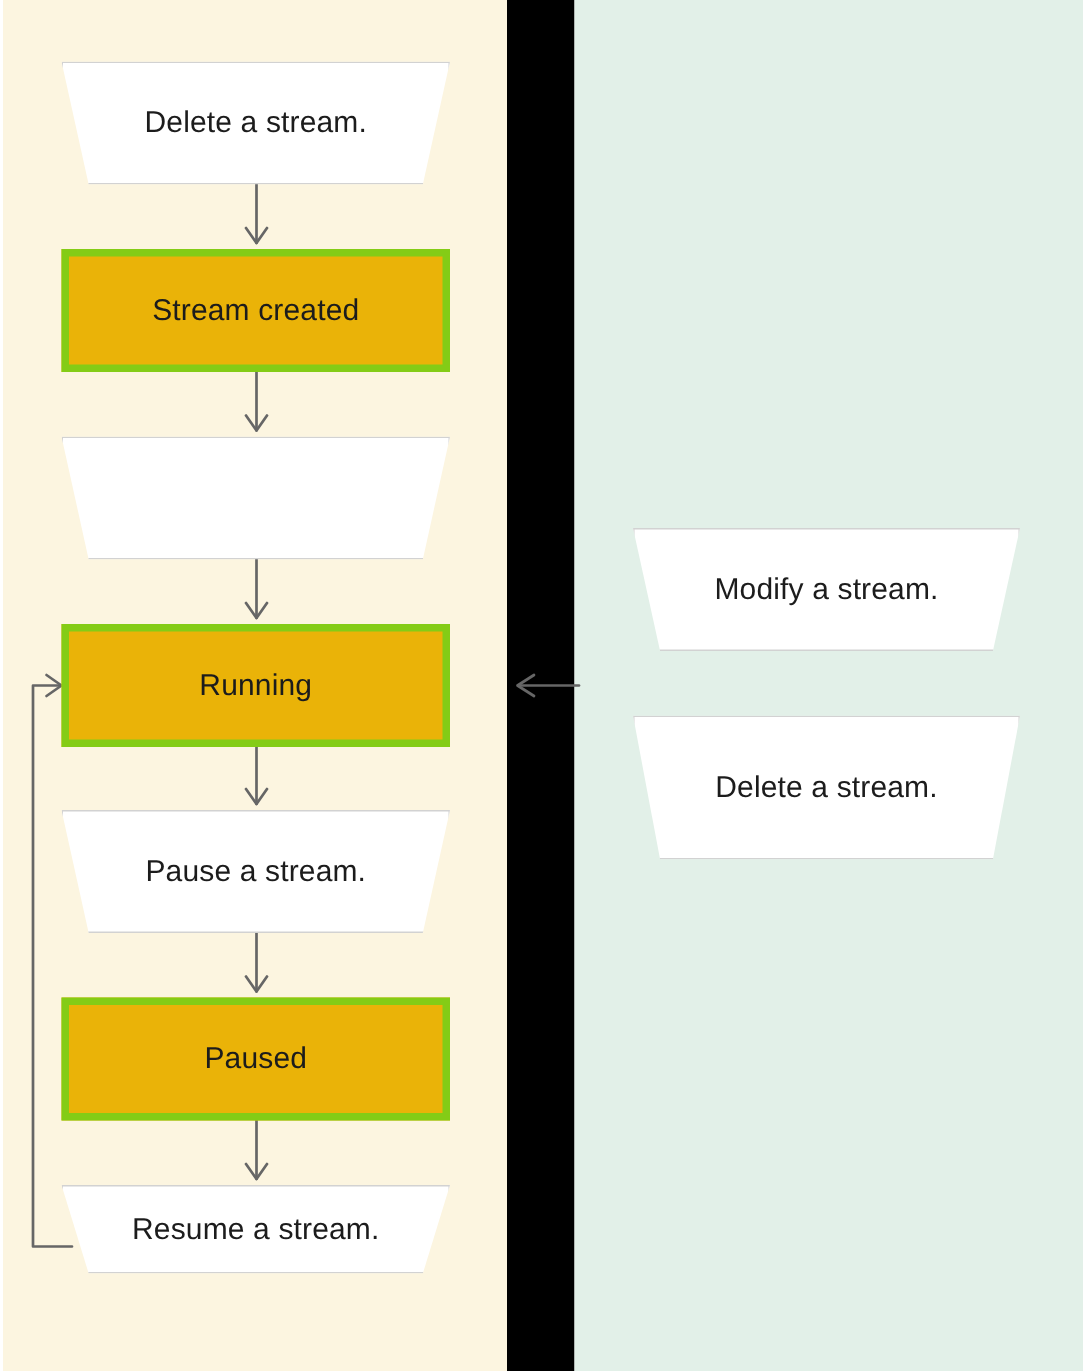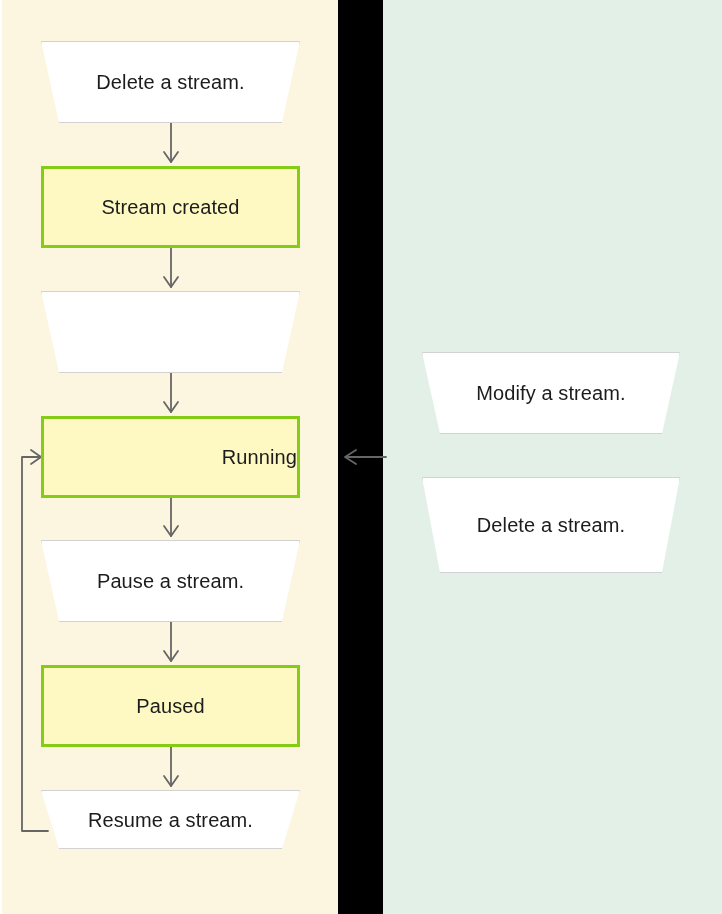--- a/index.html
+++ b/index.html
@@ -59,22 +59,22 @@
     font-size: 20px;
     line-height: 1.2;
     letter-spacing: 0.1px;
     white-space: nowrap;
   }
   .node-label {
     display: block;
   }
   
   .node-rect {
-    background: #fef9c3;
-    border: 3px solid #84cc16;
+    background: #eab308;
+    border: 5px solid #84cc16;
   }
   
   .node-trap {
     background: transparent;
     border: none;
   }
   .node-trap .trap-body {
     position: absolute;
     left: 0;
     top: 0;
@@ -86,21 +86,21 @@
     clip-path: polygon(0% 0%, 100% 0%, 93% 100%, 7% 100%);
   }
   .node-trap .node-label {
     position: relative;
     z-index: 2;
   }
   
   #node-create   { left: 41px;  top: 41px;  width: 259px; height: 82px; }
   #node-created  { left: 41px;  top: 166px; width: 259px; height: 82px; }
   #node-start    { left: 41px;  top: 291px; width: 259px; height: 82px; }
-  #node-running  { left: 41px;  top: 416px; width: 259px; height: 82px; justify-content: flex-end; }
+  #node-running  { left: 41px;  top: 416px; width: 259px; height: 82px; }
   #node-pause    { left: 41px;  top: 540px; width: 259px; height: 82px; }
   #node-paused   { left: 41px;  top: 665px; width: 259px; height: 82px; }
   #node-resume   { left: 41px;  top: 790px; width: 259px; height: 59px; }
   
   #node-modify   { left: 422px; top: 352px; width: 258px; height: 82px; }
   #node-delete   { left: 422px; top: 477px; width: 258px; height: 96px; }
 </style>
 </head>
 <body>
 

